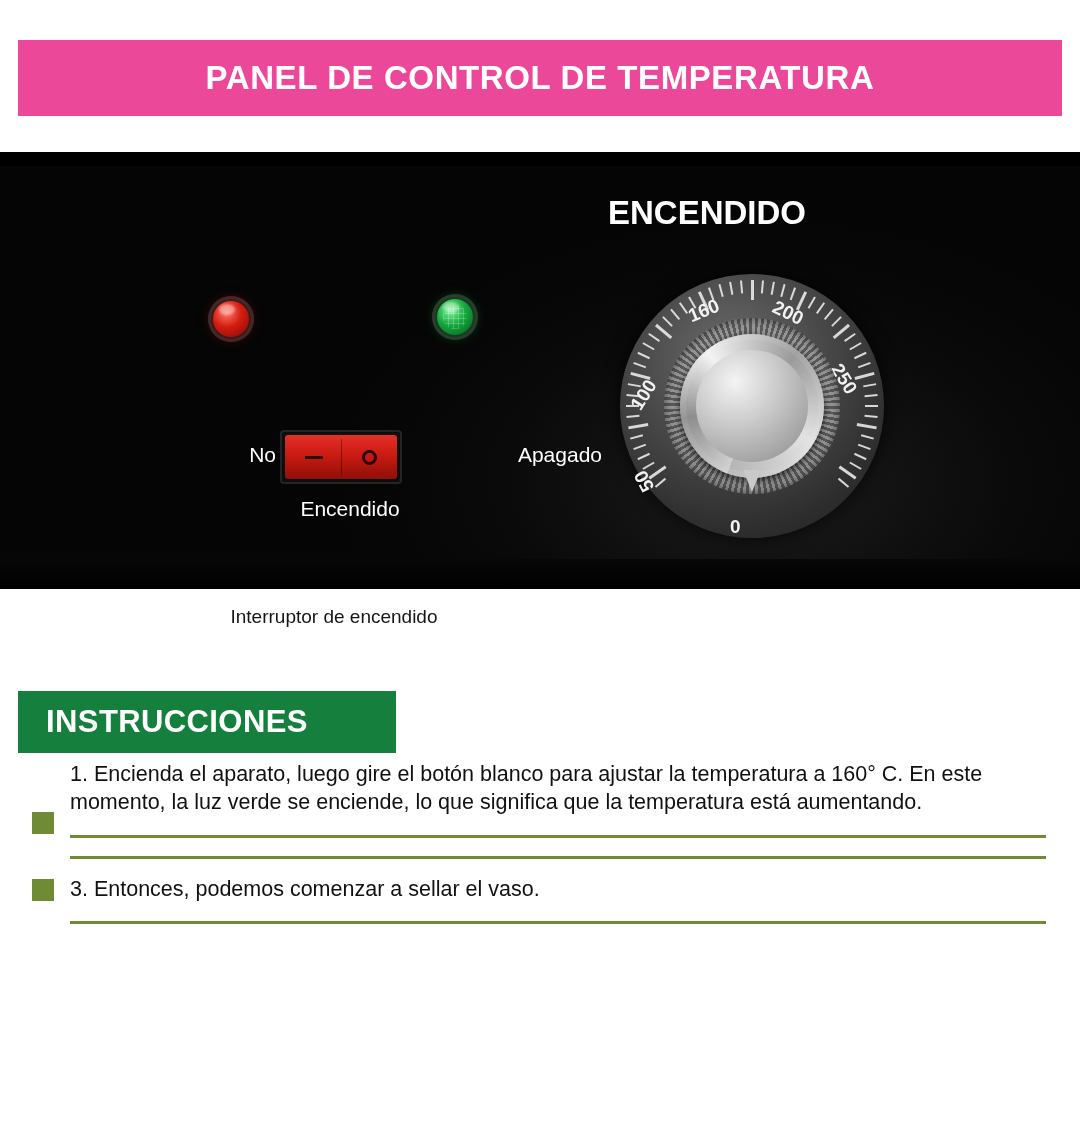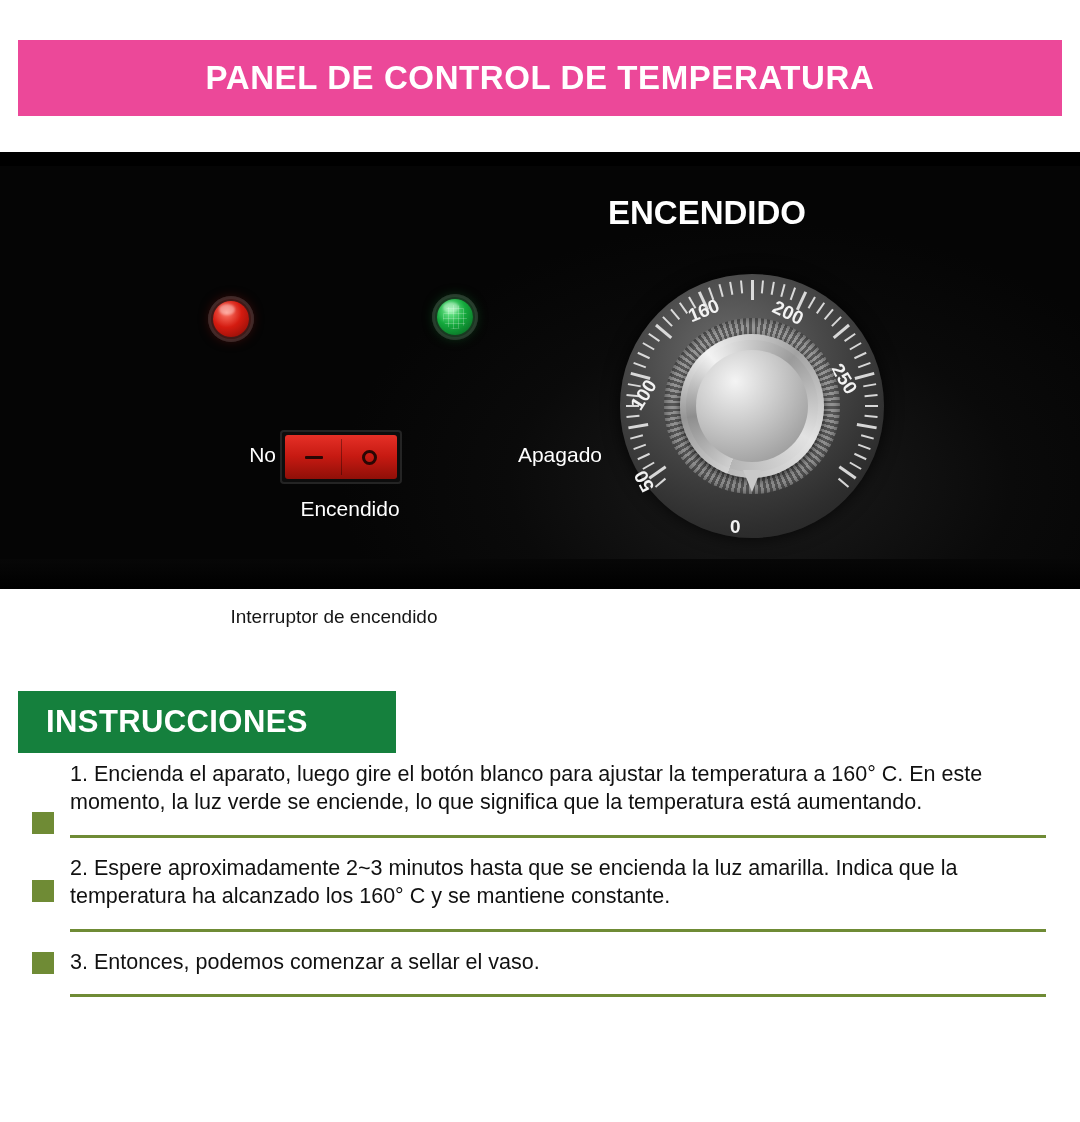--- a/index.html
+++ b/index.html
@@ -459,24 +459,20 @@
   <span>INSTRUCCIONES</span>
 </div>
 
 <div class="steps">
   <div class="step step1">
     <div class="bullet"></div>
     <div class="txt">1. Encienda el aparato, luego gire el botón blanco para ajustar la temperatura a 160° C. En este momento, la luz verde se enciende, lo que significa que la temperatura está aumentando.</div>
   </div>
   <div class="rule"></div>
 
-  <div class="step step2">
-    <div class="bullet"></div>
-    <div class="txt">2. Espere aproximadamente 2~3 minutos hasta que se encienda la luz amarilla. Indica que la temperatura ha alcanzado los 160° C y se mantiene constante.</div>
-  </div>
   <div class="rule"></div>
 
   <div class="step step3">
     <div class="bullet"></div>
     <div class="txt">3. Entonces, podemos comenzar a sellar el vaso.</div>
   </div>
   <div class="rule"></div>
 </div>
 
 </body></html>

